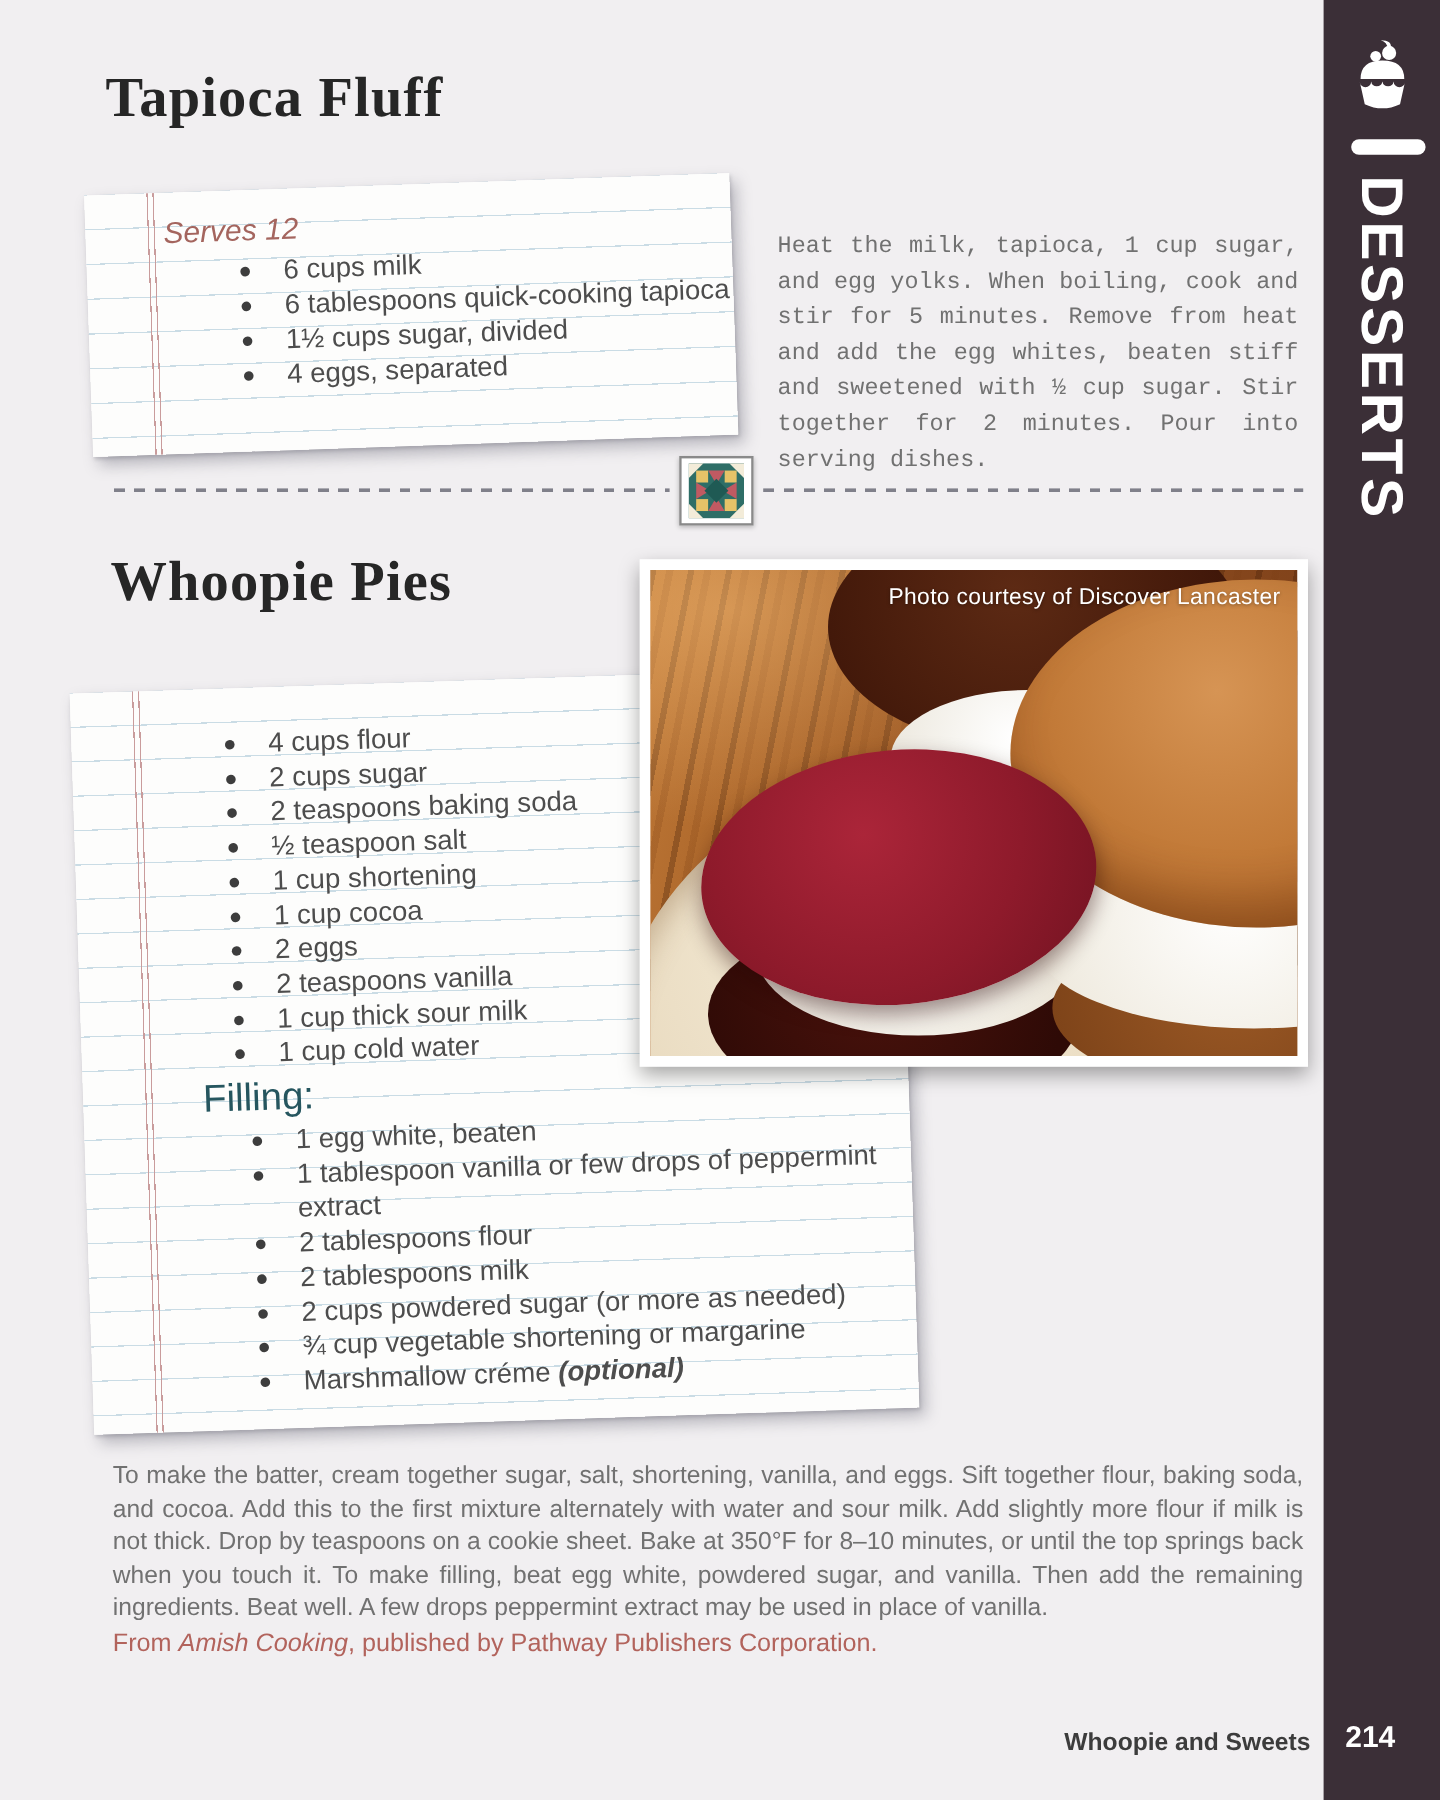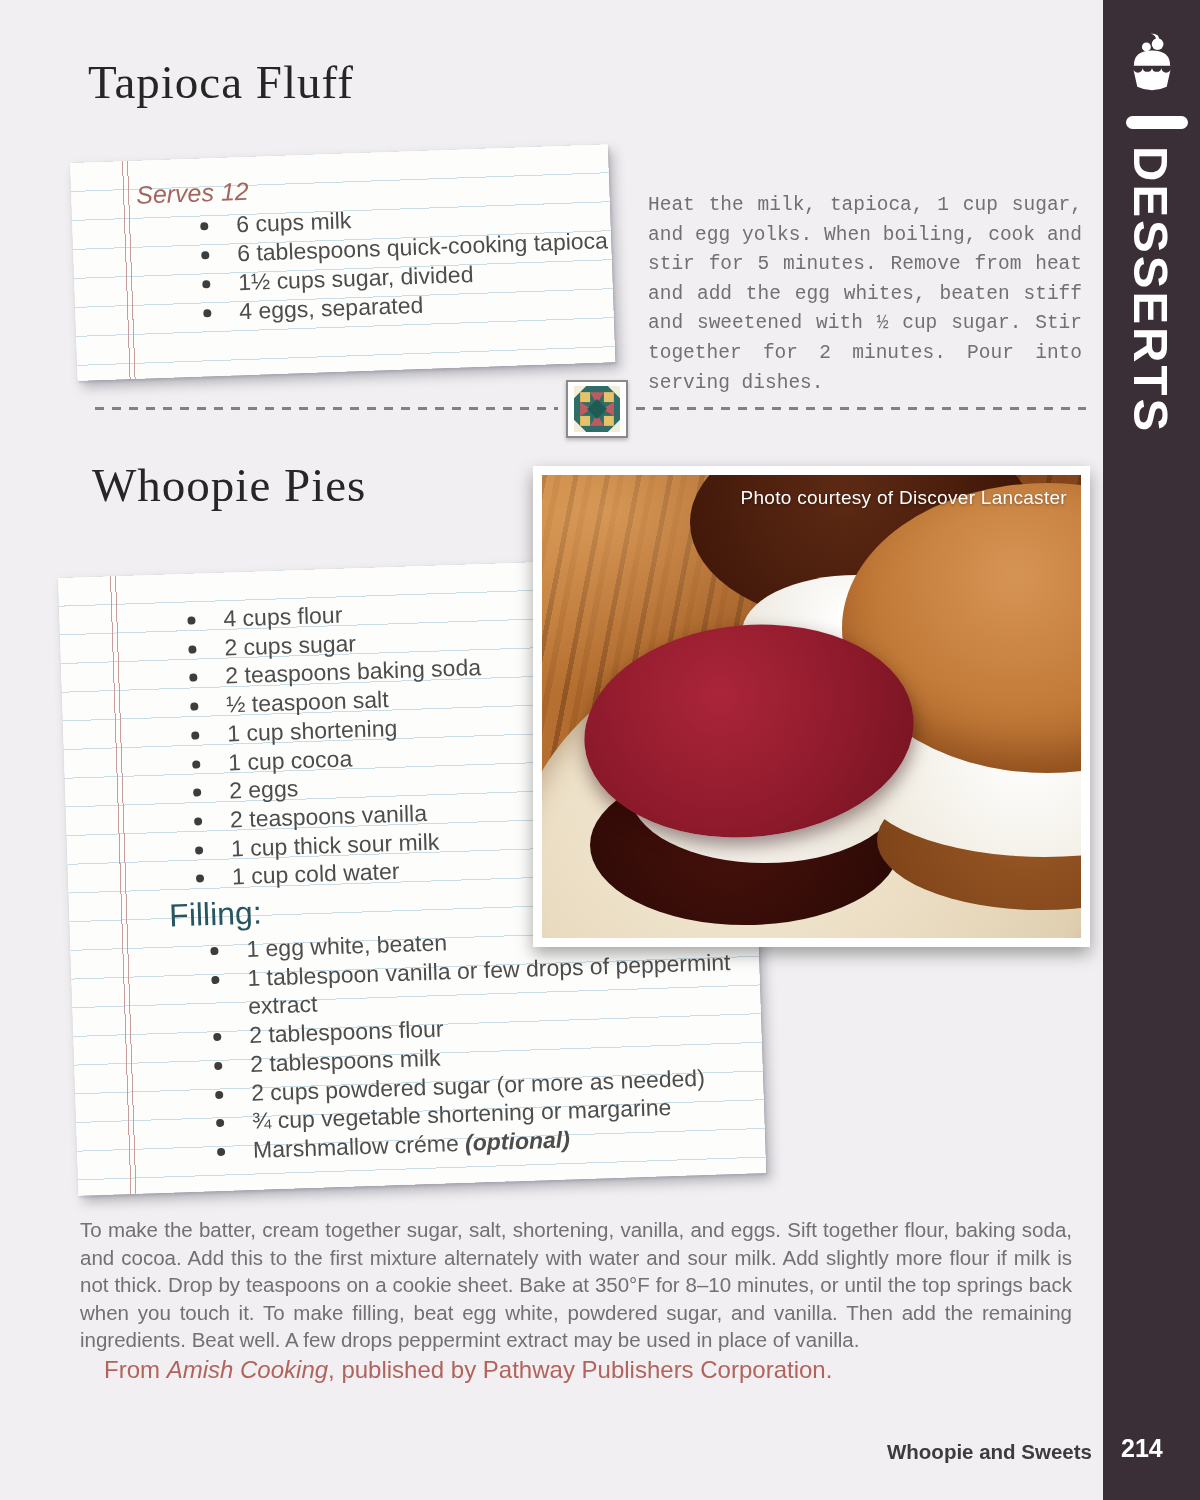--- a/index.html
+++ b/index.html
@@ -8,21 +8,21 @@
     position:relative;
     background:#f1eff1;
     font-family:"Liberation Sans", sans-serif;
     overflow:hidden;
   }
 
   
   .recipe-title {
     position:absolute;
     font-family:"Liberation Serif", serif;
-    font-weight:400;
+    font-weight:700;
     font-size:47px;
     letter-spacing:1px;
     color:#262626;
   }
   #title-tapioca { left:88px; top:55px; }
   #title-whoopie { left:92px; top:458px; }
 
   
   .card {
     position:absolute;
@@ -73,46 +73,46 @@
   .body-copy {
     position:absolute;
     color:#717171;
     text-align:justify;
   }
   #tapioca-instructions {
     left:648px; top:191px; width:434px;
     font-size:19.5px; line-height:29.6px;font-family:Liberation Mono, monospace;
   }
   #whoopie-instructions {
-    left:80px; top:1216px; width:992px;
+    left:94px; top:1216px; width:992px;
     font-size:20.5px; line-height:27.6px;
   }
   #attribution {
     position:absolute; left:94px; top:1356px; width:992px;
-    font-size:24px; line-height:27.6px; color:#b2635c;margin-left:10px;
+    font-size:21px; line-height:27.6px; color:#b2635c;
   }
   #attribution .src { font-style:italic; }
 
   
   .divider-dash {
     position:absolute; top:407px; height:3px;
     background:repeating-linear-gradient(90deg, #80808a 0 9px, transparent 9px 17px);
   }
   #divider-left  { left:95px;  width:463px; }
   #divider-right { left:636px; width:450px; }
   #quilt-box {
     position:absolute; left:566px; top:380px; width:62px; height:58px;
     background:#fff; border:2px solid #8a8a8a; padding:4px;
     box-shadow:0 2px 4px rgba(0,0,0,0.25);
   }
   #quilt-box svg { width:100%; height:100%; display:block; }
 
   
   #photo-frame {
-    position:absolute; left:533px; top:466px; width:557px; height:481px;
+    position:absolute; left:533px; top:466px; width:557px; height:423px;
     background:#fff; padding:9px;
     box-shadow:0 7px 16px rgba(0,0,0,0.35);
   }
   #photo-scene {
     position:relative; width:100%; height:100%; overflow:hidden;
     background:
       radial-gradient(ellipse 420px 260px at 12% 8%, rgba(255,200,130,0.45), transparent 70%),
       repeating-linear-gradient(101deg, rgba(55,22,4,0.28) 0 5px, rgba(0,0,0,0) 5px 13px, rgba(120,60,18,0.20) 13px 19px, rgba(0,0,0,0) 19px 31px),
       linear-gradient(105deg, #c07a38 0%, #a35d24 30%, #8a4a1e 60%, #7c3f19 100%);
   }

